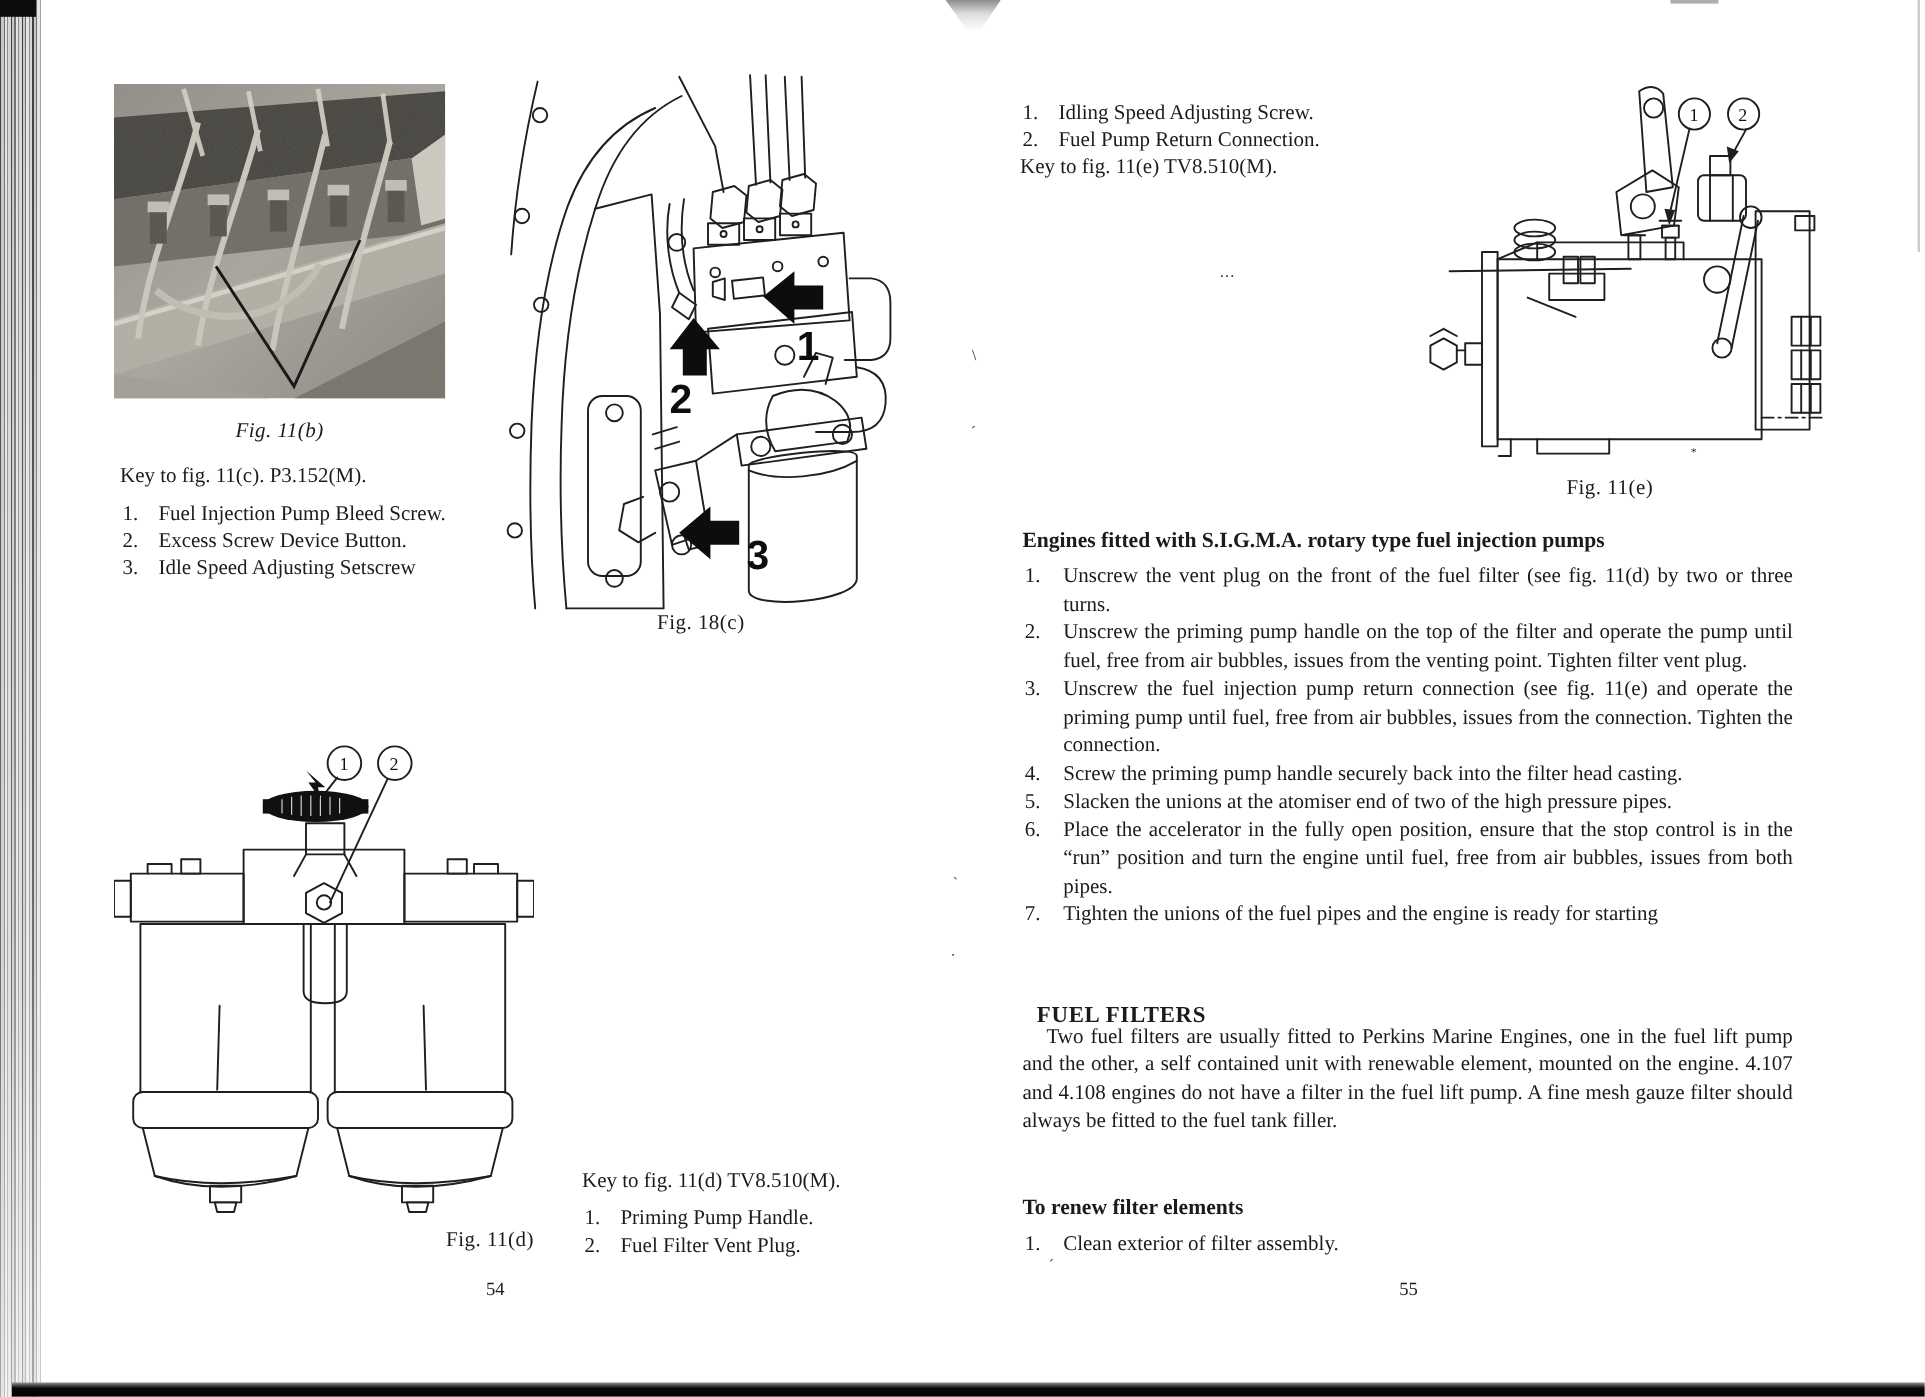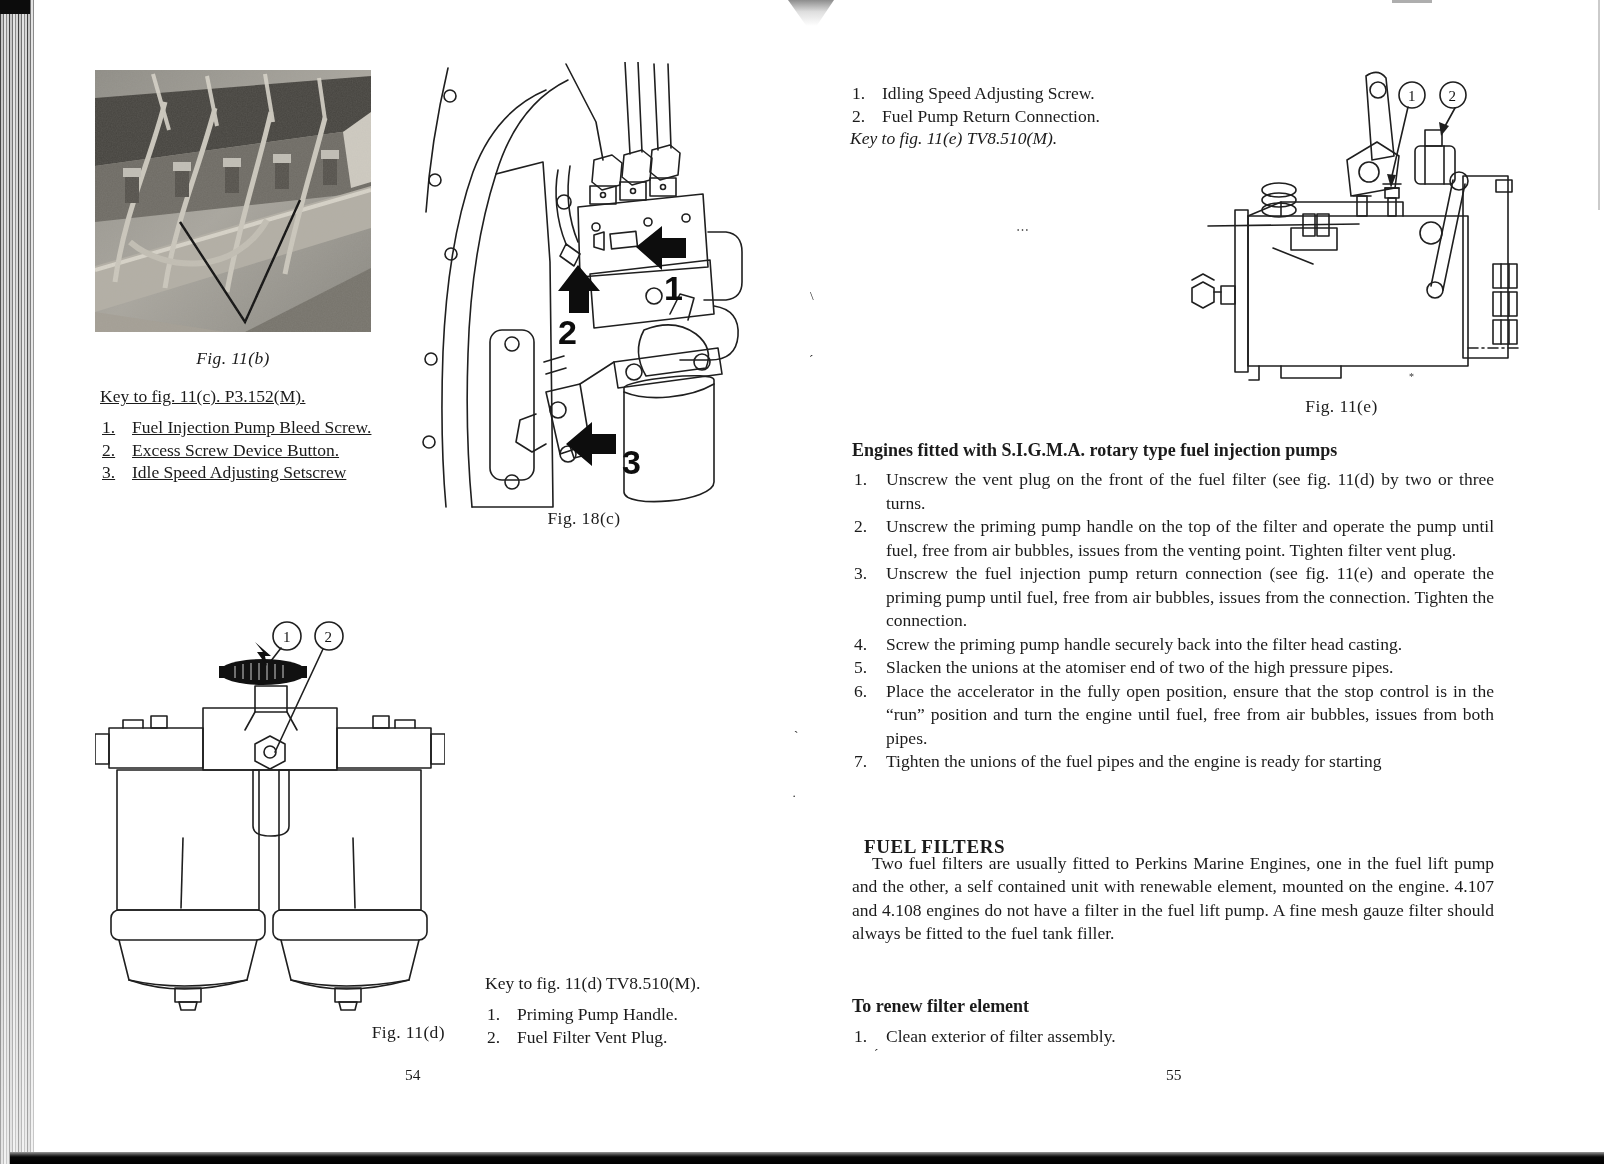--- a/index.html
+++ b/index.html
@@ -115,21 +115,21 @@
           <rect width="18" height="9" fill="#c2bfb6"></rect>
           <rect x="2" y="9" width="14" height="26" fill="#54514b"></rect>
         </g>
     </g>
     <path d="M85,152 L150,252 L205,130" stroke="#0d0d0d" stroke-width="2.4" fill="none"></path>
     <rect width="276" height="262" filter="url(#grain)" opacity=".28"></rect>
   </svg>
 </div>
 <div class="abs caption" style="left:95px;top:348px;width:276px;font-style:italic;">Fig. 11(b)</div>
 
-<div class="abs" style="left:100px;top:386px;width:310px;text-decoration:underline;">
+<div class="abs" style="left:100px;top:386px;width:310px;">
   <p class="key-title">Key to fig. 11(c). P3.152(M).</p>
   <ol class="num-list key-list">
 
       <li class="num-item">
         <span class="num">1.</span>
         <span class="txt">Fuel Injection Pump Bleed Screw.</span>
       </li>
 
       <li class="num-item">
         <span class="num">2.</span>
@@ -319,21 +319,21 @@
       <li class="num-item">
         <span class="num">1.</span>
         <span class="txt">Idling Speed Adjusting Screw.</span>
       </li>
 
       <li class="num-item">
         <span class="num">2.</span>
         <span class="txt">Fuel Pump Return Connection.</span>
       </li>
     </ol>
-  <p class="key-title" style="margin:1px 0 0 0;font-style:italic;">Key to fig. 11(e) TV8.510(M).</p>
+  <p class="key-title" style="margin:1px 0 0 0;">Key to fig. 11(e) TV8.510(M).</p>
 </div>
 
 <div class="abs line" style="left:1163px;top:68px;width:357px;height:318px;">
   <svg viewBox="0 0 357 318" width="357" height="318">
     <g class="ink">
 
       <circle cx="249" cy="27" r="13"></circle>
         <circle cx="290" cy="27" r="13"></circle>
       <line x1="245" y1="39" x2="228" y2="112"></line>
         <polygon points="228,120 224,106 233,107" fill="#1f1f1f" stroke="none"></polygon>
@@ -449,21 +449,21 @@
 
     <li class="num-item">
       <span class="num">7.</span>
       <span class="txt">Tighten the unions of the fuel pipes and the engine is ready for starting</span>
     </li>
   </ol>
 
 <p class="abs section-head" style="left:852px;top:824px;">FUEL FILTERS</p>
 <p class="abs para" style="left:852px;top:852px;width:642px;">Two fuel filters are usually fitted to Perkins Marine Engines, one in the fuel lift pump and the other, a self contained unit with renewable element, mounted on the engine. 4.107 and 4.108 engines do not have a filter in the fuel lift pump. A fine mesh gauze filter should always be fitted to the fuel tank filler.</p>
 
-<p class="abs bold-head" style="left:852px;top:996px;">To renew filter element</p>
+<p class="abs bold-head" style="left:852px;top:996px;">To renew filter elements</p>
 <ol class="abs num-list" style="left:852px;top:1025px;width:642px;">
 
     <li class="num-item">
       <span class="num">1.</span>
       <span class="txt">Clean exterior of filter assembly.</span>
     </li>
   </ol>
 
 <div class="abs pagenum" style="left:1166px;top:1066px;">55</div>
 

